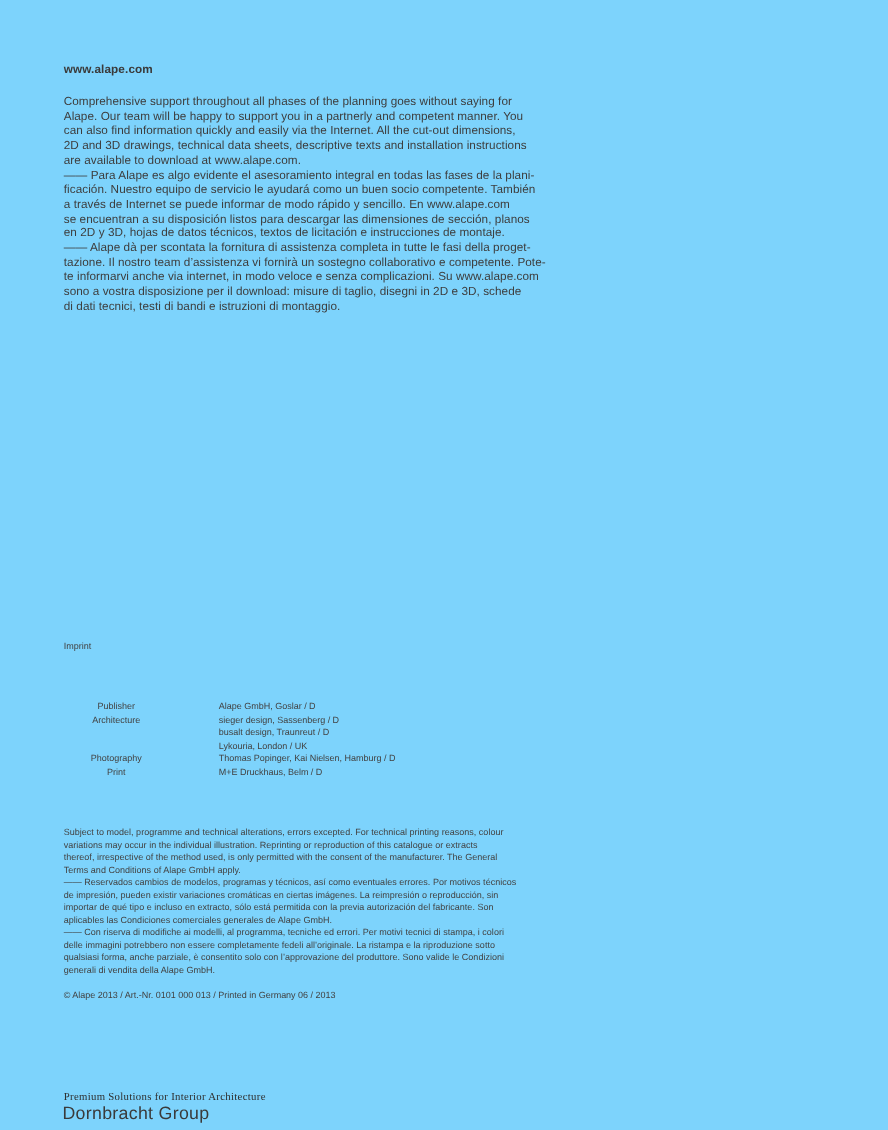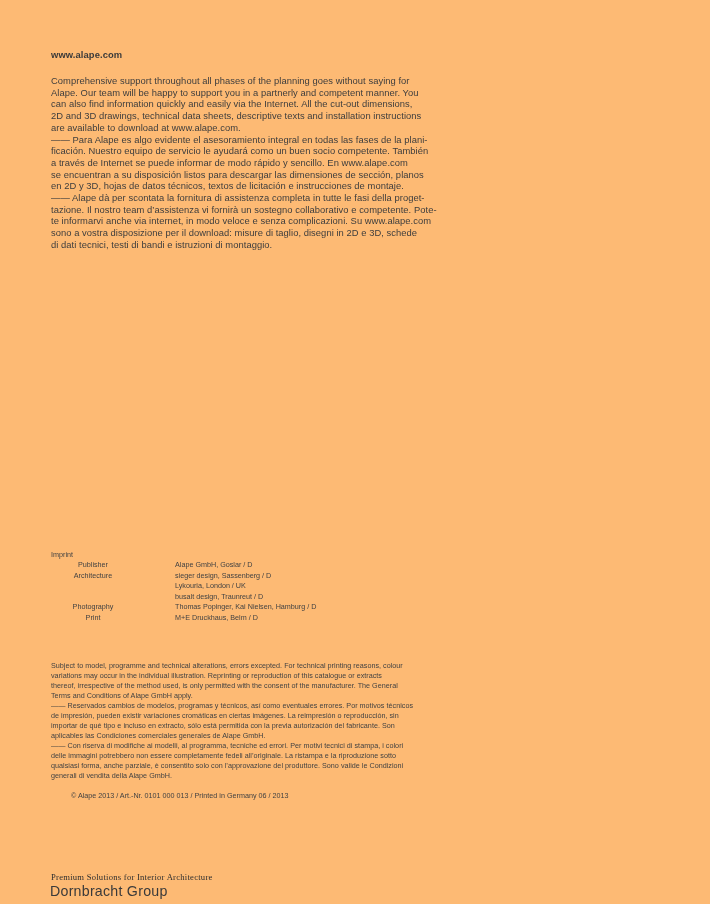--- a/index.html
+++ b/index.html
@@ -6,37 +6,37 @@
   html, body { background: #ffffff; }
   body {
     width: 710px; height: 904px;
     font-family: "Liberation Sans", sans-serif;
     position: relative;
     overflow: hidden;
   }
   .page {
     position: absolute; left: 0; top: 0;
     width: 710px; height: 904px;
-    background: #fdba74;
+    background: #7dd3fc;
   }
   .website {
     position: absolute; left: 51px; top: 49px;
     font-size: 9.4px; font-weight: bold;
     color: #3a3a3a; letter-spacing: 0.1px;
     white-space: pre-line;
   }
   .intro {
     position: absolute; left: 51px; top: 75px;
     width: 560px;
     font-size: 9.4px; line-height: 11.7px;
     color: #3d3d3d; letter-spacing: 0.05px;
     white-space: pre-line;
   }
   .imprint-title {
-    position: absolute; left: 51px; top: 550px;
+    position: absolute; left: 51px; top: 512px;
     font-size: 7.2px; color: #424242;
     white-space: pre-line;
   }
   .imprint-table {
     position: absolute; left: 51px; top: 560px;
     width: 420px;
     font-size: 7.2px; line-height: 10.5px;
     color: #424242;
     text-align: center;
   }
@@ -50,21 +50,20 @@
     position: absolute; left: 51px; top: 661px;
     width: 560px;
     font-size: 7.2px; line-height: 10px;
     color: #424242; letter-spacing: 0.02px;
     white-space: pre-line;
   }
   .copyright {
     position: absolute; left: 51px; top: 791px;
     font-size: 7.2px; color: #424242;
     white-space: pre-line;
-    margin-left: 20px;
   }
   .brand {
     position: absolute; left: 50px; top: 883px;
     font-size: 14.2px; font-weight: 400;
     color: #3a3a3a; letter-spacing: 0.25px;
     white-space: pre-line;
   }
   .tagline {
     position: absolute; left: 51px; top: 852px;
     font-family: "Liberation Serif", serif;
@@ -103,25 +102,25 @@
     <div class="imprint-row">
       <span class="imprint-label">Publisher</span>
       <span class="imprint-value">Alape GmbH, Goslar / D</span>
     </div>
     <div class="imprint-row">
       <span class="imprint-label">Architecture</span>
       <span class="imprint-value">sieger design, Sassenberg / D</span>
     </div>
     <div class="imprint-row">
       <span class="imprint-label"></span>
-      <span class="imprint-value">Lykouria, London / UK</span>
+      <span class="imprint-value">busalt design, Traunreut / D</span>
     </div>
     <div class="imprint-row">
       <span class="imprint-label"></span>
-      <span class="imprint-value">busalt design, Traunreut / D</span>
+      <span class="imprint-value">Lykouria, London / UK</span>
     </div>
     <div class="imprint-row">
       <span class="imprint-label">Photography</span>
       <span class="imprint-value">Thomas Popinger, Kai Nielsen, Hamburg / D</span>
     </div>
     <div class="imprint-row">
       <span class="imprint-label">Print</span>
       <span class="imprint-value">M+E Druckhaus, Belm / D</span>
     </div>
   </div>

